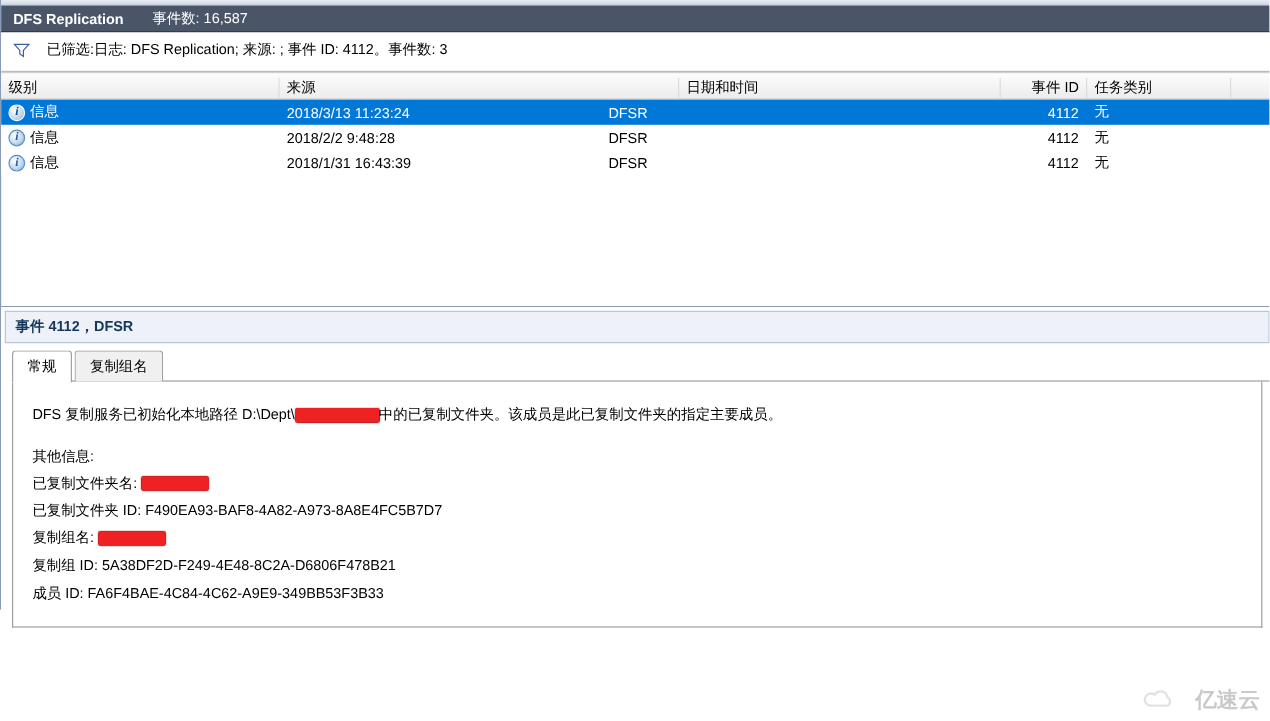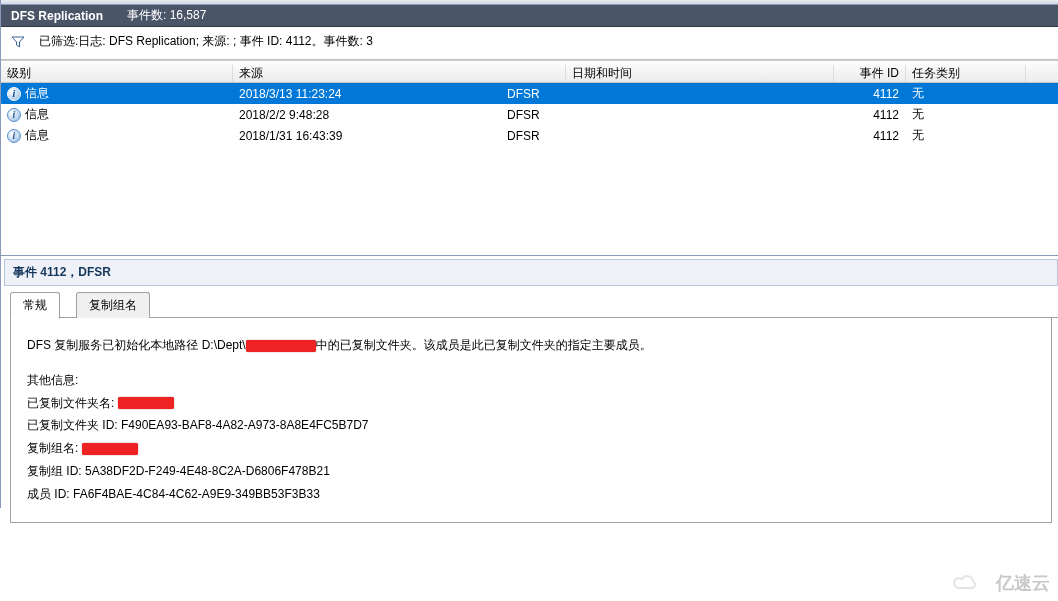--- a/index.html
+++ b/index.html
@@ -102,21 +102,21 @@
       align-items: flex-end;
       margin-top: 6px;
       padding-left: 6px;
       position: relative;
     }
     .tab {
       border: 1px solid #a0a0a0;
       border-bottom: none;
       padding: 4px 12px;
       background: #f0f0f0;
-      margin-right: 16px;
+      margin-right: 2px;
       position: relative;
       z-index: 2;
       border-radius: 3px 3px 0 0;
       cursor: pointer;
     }
     .tab.active {
       background: #fff;
       border-bottom: 1px solid #fff;
       margin-bottom: -1px;
       font-weight: normal;

